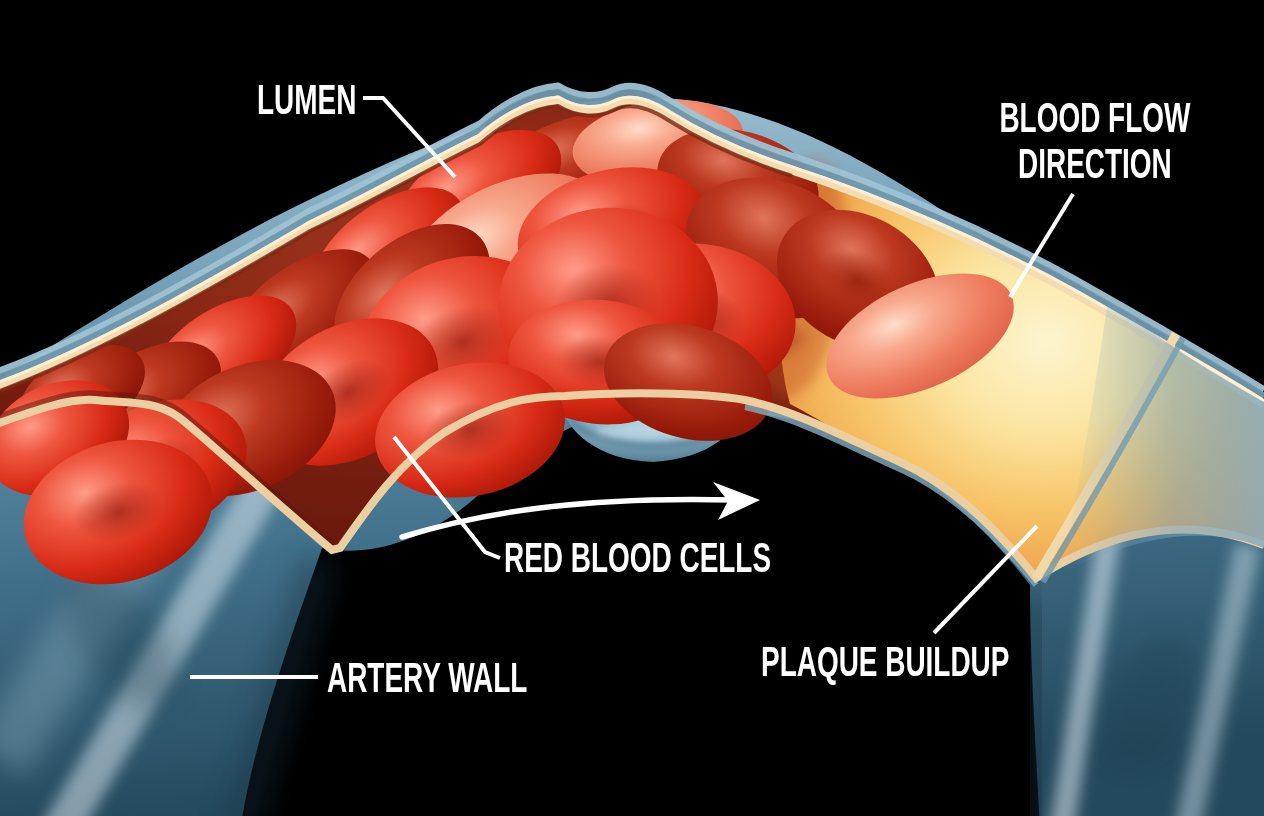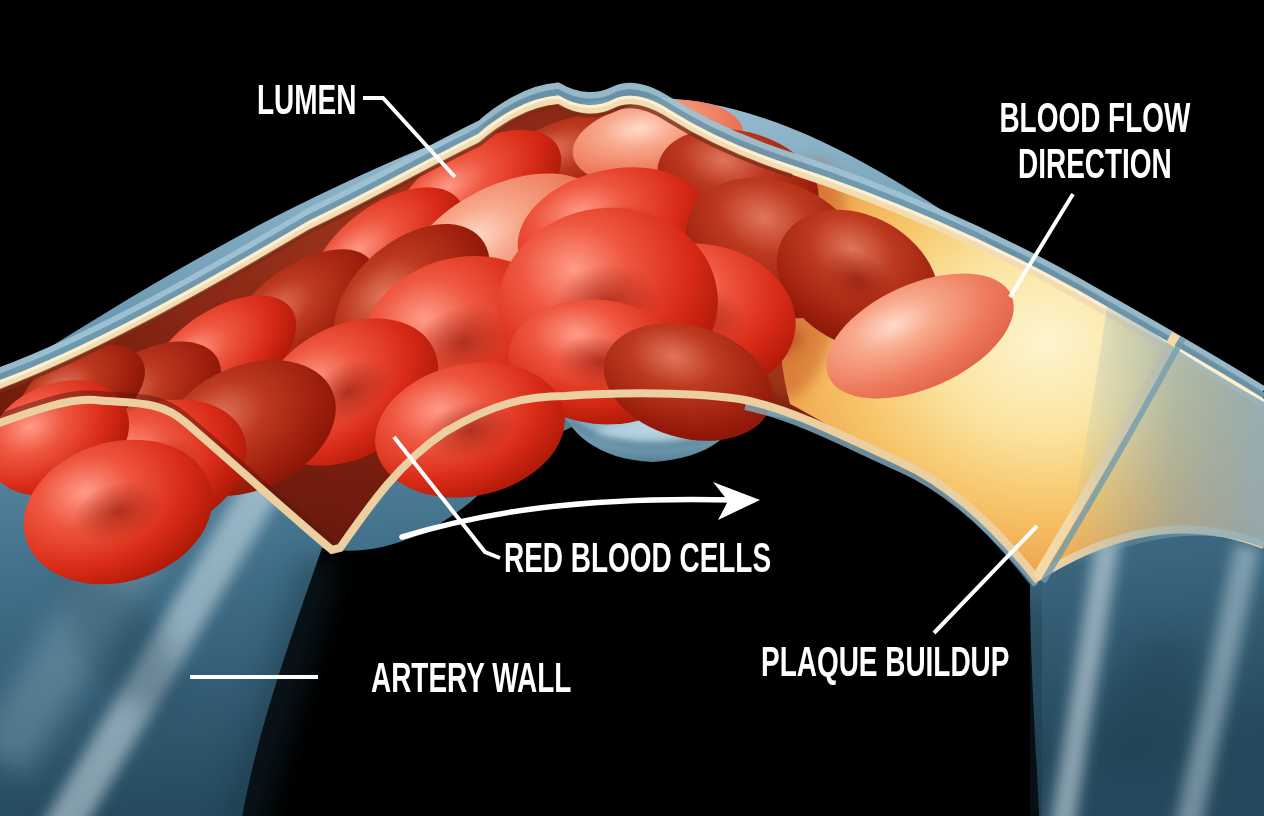--- a/index.html
+++ b/index.html
@@ -279,21 +279,21 @@
   <span class="cond">
     <span style="display:block;">BLOOD FLOW</span>
     <span style="display:block;">DIRECTION</span>
   </span>
 </div>
 
 <div class="label" style="left:504px;top:534px;">
   <span class="cond">RED BLOOD CELLS</span>
 </div>
 
-<div class="label" style="left:327px;top:654px;margin-left:44px;">
+<div class="label" style="left:327px;top:654px;">
   <span class="cond">ARTERY WALL</span>
 </div>
 
 <div class="label" style="left:741px;top:638px;margin-left:20px;">
   <span class="cond">PLAQUE BUILDUP</span>
 </div>
 
 </div>
 
 </body></html>

